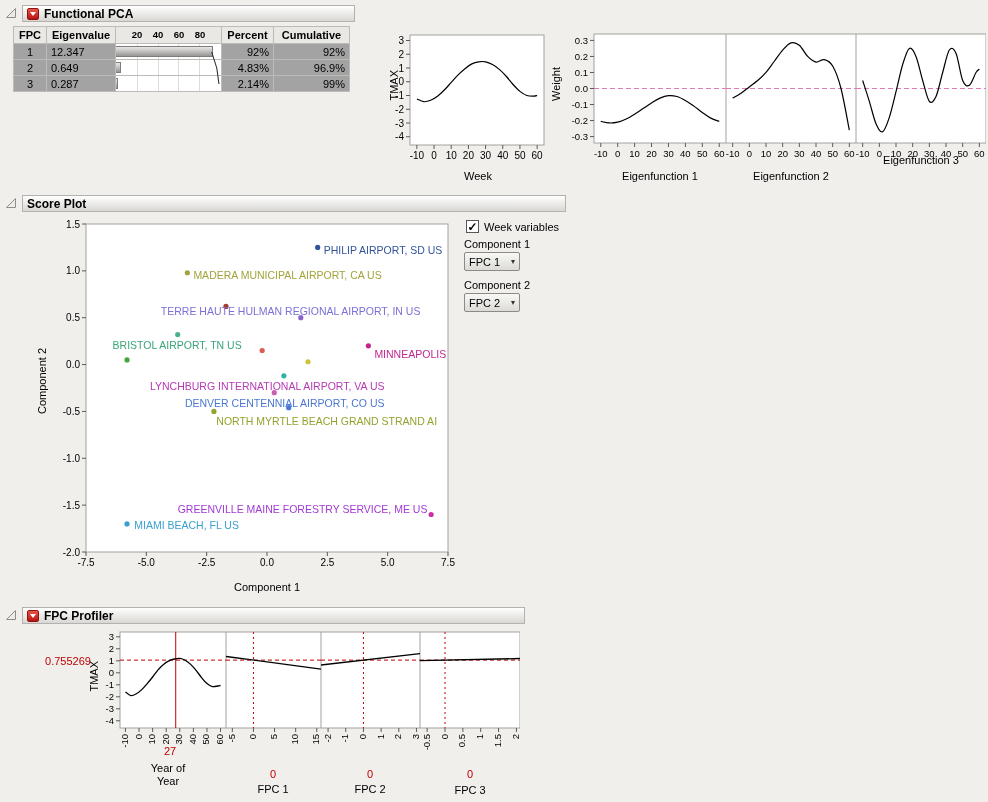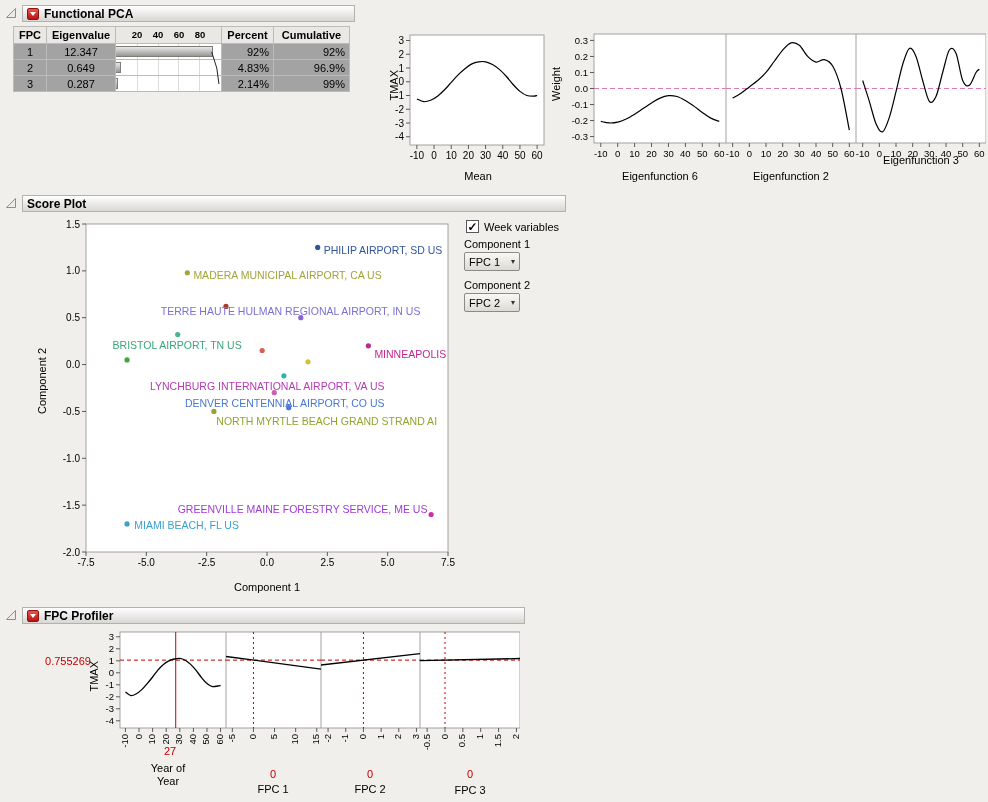--- a/index.html
+++ b/index.html
@@ -11,21 +11,21 @@
   .outline-header{position:absolute;display:flex;align-items:center;gap:5px;height:17px;
        background:linear-gradient(#ffffff,#d8d7d3);border:1px solid #b3b2ae;padding:0 4px}
   .outline-title{font-weight:bold;font-size:12px;white-space:nowrap}
   .redbtn{width:12px;height:12px;border:1px solid #8f1010;border-radius:2px;flex:0 0 auto;
        background:linear-gradient(#e8564a,#ba1412);display:inline-flex;align-items:center;justify-content:center;cursor:pointer}
   .redbtn .tri{width:0;height:0;border-left:3px solid transparent;border-right:3px solid transparent;border-top:4px solid #fff}
   .eigen-table{position:absolute;border-collapse:collapse;background:#a3a3a3;table-layout:fixed}
   .eigen-table th,.eigen-table td{border:1px solid #bcbbb7;padding:0 4px;height:16px;font-size:11px;white-space:nowrap;overflow:hidden}
   .eigen-table th{background:#e9e8e4;font-weight:bold;height:17px;text-align:center}
   .t-fpc{text-align:center}
-  .t-eig{text-align:center}
+  .t-eig{text-align:left}
   .t-pct,.t-cum{text-align:right}
   .t-bar{position:relative;padding:0 !important;
        background-image:linear-gradient(#dddcd8,#dddcd8),linear-gradient(#dddcd8,#dddcd8),linear-gradient(#dddcd8,#dddcd8),linear-gradient(#dddcd8,#dddcd8);
        background-position:20% 0,40% 0,60% 0,80% 0;background-size:1px 100%,1px 100%,1px 100%,1px 100%;
        background-repeat:no-repeat;background-color:#fff}
   .bar{height:11px;margin:2px 0;background:linear-gradient(#e9e9e9,#979693);border:1px solid #7d7c79;border-left:none}
   .th-bar{position:relative}
   .th-bar span{position:absolute;top:2px;transform:translateX(-50%);font-size:9.5px;font-weight:bold}
   .rot{position:absolute;writing-mode:vertical-rl;transform:rotate(180deg);font-size:11px;white-space:nowrap}
   .axis-label{position:absolute;text-align:center;font-size:11px}
@@ -139,21 +139,21 @@
     <line x1="101.59" x2="101.59" y1="115" y2="119" stroke="#5a5a5a"></line>
     <text x="101.59" y="129" text-anchor="middle" font-size="10">30</text>
     <line x1="118.77" x2="118.77" y1="115" y2="119" stroke="#5a5a5a"></line>
     <text x="118.77" y="129" text-anchor="middle" font-size="10">40</text>
     <line x1="135.95" x2="135.95" y1="115" y2="119" stroke="#5a5a5a"></line>
     <text x="135.95" y="129" text-anchor="middle" font-size="10">50</text>
     <line x1="153.13" x2="153.13" y1="115" y2="119" stroke="#5a5a5a"></line>
     <text x="153.13" y="129" text-anchor="middle" font-size="10">60</text>
     <path d="M32.87 68.94 C34.02 69.40 37.45 71.46 39.74 71.69 C42.03 71.92 44.33 71.23 46.62 70.31 C48.91 69.39 51.20 67.91 53.49 66.19 C55.78 64.47 58.07 62.29 60.36 60 C62.65 57.71 64.94 54.96 67.23 52.44 C69.52 49.92 71.81 47.17 74.1 44.88 C76.39 42.59 78.68 40.52 80.97 38.69 C83.26 36.86 85.56 35.03 87.85 33.88 C90.14 32.73 92.43 32.16 94.72 31.81 C97.01 31.46 99.30 31.35 101.59 31.81 C103.88 32.27 106.17 33.30 108.46 34.56 C110.75 35.82 113.04 37.43 115.33 39.38 C117.62 41.33 119.92 43.73 122.21 46.25 C124.50 48.77 126.79 51.98 129.08 54.5 C131.37 57.02 133.66 59.54 135.95 61.37 C138.24 63.20 140.53 64.70 142.82 65.5 C145.11 66.30 147.97 66.19 149.69 66.19 C151.41 66.19 152.56 65.61 153.13 65.5" fill="none" stroke="#000000" stroke-width="1.2"></path>
   </svg>
-<div class="axis-label" style="left:418px;top:170px;width:120px">Mean</div>
+<div class="axis-label" style="left:418px;top:170px;width:120px">Week</div>
 
 <div class="rot" style="left:550px;top:67px">Weight</div>
 <svg class="abs" style="left:564px;top:28px" width="162" height="137">
     <rect x="30" y="6" width="132" height="109" fill="#ffffff" stroke="#a3a29e"></rect>
     <line x1="26" x2="30" y1="12.41" y2="12.41" stroke="#5a5a5a"></line>
     <text x="24" y="15.91" text-anchor="end" font-size="9.5">0.3</text>
     <line x1="26" x2="30" y1="28.44" y2="28.44" stroke="#5a5a5a"></line>
     <text x="24" y="31.94" text-anchor="end" font-size="9.5">0.2</text>
     <line x1="26" x2="30" y1="44.47" y2="44.47" stroke="#5a5a5a"></line>
     <text x="24" y="47.97" text-anchor="end" font-size="9.5">0.1</text>
@@ -219,21 +219,21 @@
     <text x="73.33" y="129" text-anchor="middle" font-size="9.5">30</text>
     <line x1="90" x2="90" y1="115" y2="119" stroke="#5a5a5a"></line>
     <text x="90" y="129" text-anchor="middle" font-size="9.5">40</text>
     <line x1="106.67" x2="106.67" y1="115" y2="119" stroke="#5a5a5a"></line>
     <text x="106.67" y="129" text-anchor="middle" font-size="9.5">50</text>
     <line x1="123.33" x2="123.33" y1="115" y2="119" stroke="#5a5a5a"></line>
     <text x="123.33" y="129" text-anchor="middle" font-size="9.5">60</text>
     <line x1="0" x2="130" y1="60.5" y2="60.5" stroke="#e07ab2" stroke-width="1" stroke-dasharray="5 3"></line>
     <path d="M6.67 52.49 C7.78 55.96 11.11 66.11 13.33 73.32 C15.55 80.53 17.78 90.68 20 95.76 C22.22 100.84 24.45 104.85 26.67 103.78 C28.89 102.71 31.11 96.03 33.33 89.35 C35.55 82.67 37.78 72.53 40 63.71 C42.22 54.90 44.45 43.67 46.67 36.46 C48.89 29.25 51.11 21.77 53.33 20.43 C55.55 19.09 57.78 23.10 60 28.44 C62.22 33.78 64.45 45.01 66.67 52.49 C68.89 59.97 71.11 70.65 73.33 73.32 C75.55 75.99 77.78 73.32 80 68.51 C82.22 63.70 84.45 52.22 86.67 44.47 C88.89 36.72 91.11 25.23 93.33 22.03 C95.55 18.83 97.78 20.16 100 25.24 C102.22 30.32 104.45 47.15 106.67 52.49 C108.89 57.83 111.11 58.63 113.33 57.29 C115.55 55.95 118.33 47.14 120 44.47 C121.67 41.80 122.78 41.80 123.33 41.26" fill="none" stroke="#000000" stroke-width="1.2"></path>
   </svg>
-<div class="axis-label" style="left:595px;top:170px;width:130px">Eigenfunction 6</div>
+<div class="axis-label" style="left:595px;top:170px;width:130px">Eigenfunction 1</div>
 <div class="axis-label" style="left:726px;top:170px;width:130px">Eigenfunction 2</div>
 <div class="axis-label" style="left:856px;top:154px;width:130px">Eigenfunction 3</div>
 
 <div class="disc" style="left:5px;top:197px">
   <svg width="12" height="12">
       <path d="M1.5 10.5 L10.5 10.5 L10.5 1.5 Z" fill="#ecebe7" stroke="#908e8a"></path>
     </svg>
 </div>
 <div class="outline-header" style="left:22px;top:195px;width:544px">
   <span class="outline-title">Score Plot</span>

